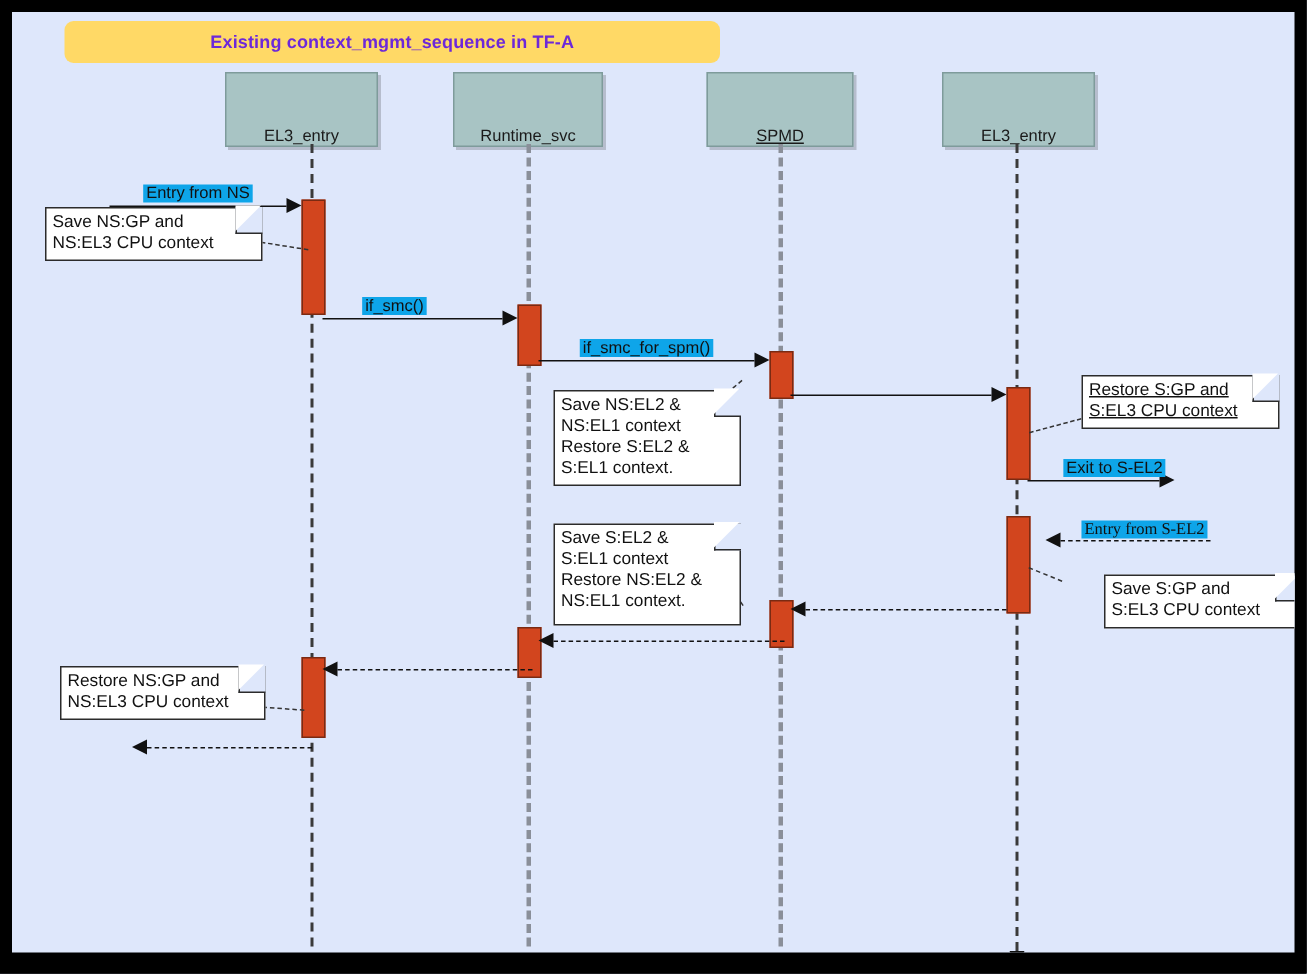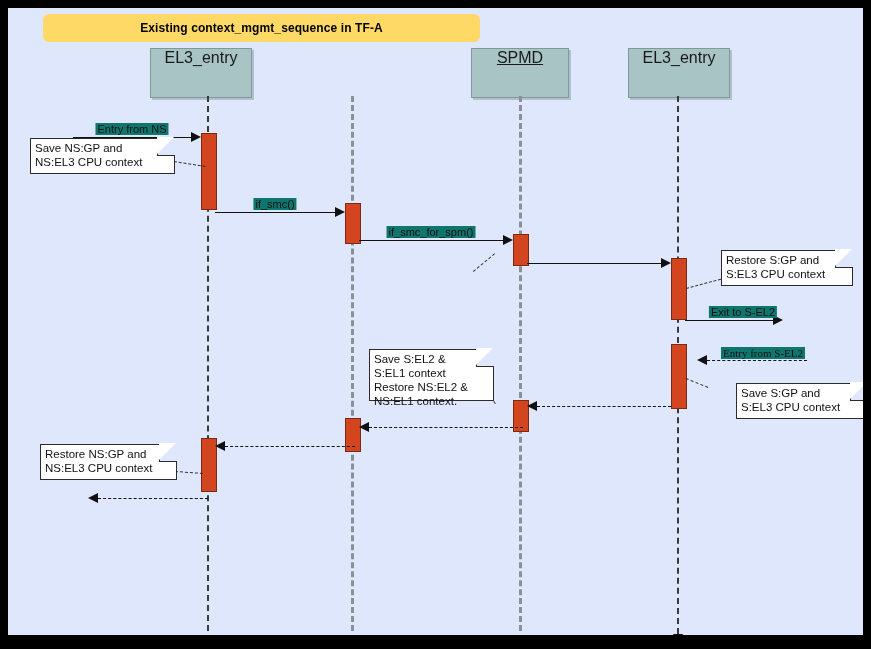--- a/index.html
+++ b/index.html
@@ -16,33 +16,33 @@
   }
 
   
   #title-banner{
     position:absolute;
     left:35px; top:6px;
     width:437px; height:28px;
     background:#ffd966;
     border-radius:6px;
     display:flex; align-items:center; justify-content:center;
-    font-size:12px; font-weight:bold; color:#000000;
+    font-size:12px; font-weight:bold; color:#6d28d9;
     letter-spacing:.1px;
   }
 
   
   .lifeline-head{
     position:absolute;
     height:48px;
     background:#a8c4c4;
     border:1px solid #7e9b9b;
     box-shadow:2px 2px 0 rgba(0,0,0,.18);
-    display:flex; align-items:flex-start; justify-content:center;
-    font-size:16px; color:#1a1a1a;
+    display:flex; align-items:flex-end; justify-content:center;
+    font-size:11px; color:#1a1a1a;
   }
 
   
   .lifeline{
     position:absolute;
     width:0;
     border-left:2px dashed #3a3a3a;
   }
   .lifeline.thick{
     border-left:3px dashed #8a8f99;
@@ -90,21 +90,21 @@
   .head-d{
     border-left:5px solid transparent;
     border-right:5px solid transparent;
     border-top:10px solid #111;
     left:-5px;
   }
   .msg-label{
     position:absolute;
     font-size:11px;
     color:#111;
-    background:#0f766e;
+    background:#0ea5e9;
     padding:0 2px;
     white-space:nowrap;
     transform:translate(-50%,-100%);
   }
 
   
   .note{
     position:absolute;
     background:#ffffff;
     border:1px solid #2b2b2b;
@@ -143,20 +143,23 @@
 </head>
 <body>
 
 <div id="root">
   <div id="canvas">
 
     <div id="title-banner">Existing context_mgmt_sequence in TF-A</div>
 
     <div class="lifeline-head" style="left:142px; top:40px; width:100px;">
       <span>EL3_entry</span>
+    </div>
+    <div class="lifeline-head" style="left:294px; top:40px; width:98px;">
+      <span>Runtime_svc</span>
     </div>
     <div class="lifeline-head" style="left:463px; top:40px; width:96px;text-decoration:underline;">
       <span>SPMD</span>
     </div>
     <div class="lifeline-head" style="left:620px; top:40px; width:100px;">
       <span>EL3_entry</span>
     </div>
 
     <div class="lifeline" style="left:199px; top:88px; height:535px;"></div>
     <div class="lifeline thick" style="left:343px; top:88px; height:535px;"></div>
@@ -174,21 +177,21 @@
 
     <div class="msg" style="left:65px; top:129px;">
       <div class="line" style="width:118px;"></div>
       <div class="head-r" style="left:118px;"></div>
       <div class="msg-label" style="left:59px; top:-2px;">Entry from NS</div>
     </div>
 
     <div class="msg" style="left:207px; top:204px;">
       <div class="line" style="width:120px;"></div>
       <div class="head-r" style="left:120px;"></div>
-      <div class="msg-label" style="left:60px; top:-2px;">if_smc()</div>
+      <div class="msg-label" style="left:48px; top:-2px;">if_smc()</div>
     </div>
 
     <div class="msg" style="left:351px; top:232px;">
       <div class="line" style="width:144px;"></div>
       <div class="head-r" style="left:144px;"></div>
       <div class="msg-label" style="left:72px; top:-2px;">if_smc_for_spm()</div>
     </div>
 
     <div class="msg" style="left:519px; top:255px;">
       <div class="line" style="width:134px;"></div>
@@ -232,30 +235,37 @@
     </div>
 
     <div class="connector" style="left:166px; top:153px; width:32px; transform:rotate(9deg);"></div>
     <div class="note" style="left:22px; top:130px; width:145px; height:36px;">
       <div class="fold"></div>
       <div class="note-line">Save NS:GP and</div>
       <div class="note-line">NS:EL3 CPU context</div>
     </div>
 
     <div class="connector" style="left:487px; top:246px; width:28px; transform:rotate(140deg);"></div>
+    <div class="note" style="left:361px; top:252px; width:125px; height:64px;">
+      <div class="fold"></div>
+      <div class="note-line">Save NS:EL2 &amp;</div>
+      <div class="note-line">NS:EL1 context</div>
+      <div class="note-line">Restore S:EL2 &amp;</div>
+      <div class="note-line">S:EL1 context.</div>
+    </div>
 
     <div class="connector" style="left:678px; top:280px; width:36px; transform:rotate(-15deg);"></div>
-    <div class="note" style="left:713px; top:242px; width:132px; height:36px;">
+    <div class="note" style="left:713px; top:242px; width:132px; height:36px;text-decoration:underline;">
       <div class="fold"></div>
       <div class="note-line">Restore S:GP and</div>
       <div class="note-line">S:EL3 CPU context</div>
     </div>
 
     <div class="connector" style="left:487px; top:396px; width:60px; transform:rotate(-124deg);"></div>
-    <div class="note" style="left:361px; top:341px; width:125px; height:52px;">
+    <div class="note" style="left:361px; top:341px; width:125px; height:68px;">
       <div class="fold"></div>
       <div class="note-line">Save S:EL2 &amp;</div>
       <div class="note-line">S:EL1 context</div>
       <div class="note-line">Restore NS:EL2 &amp;</div>
       <div class="note-line">NS:EL1 context.</div>
     </div>
 
     <div class="connector" style="left:678px; top:370px; width:24px; transform:rotate(22deg);"></div>
     <div class="note" style="left:688px; top:375px; width:132px; height:36px;margin-left:40px;">
       <div class="fold"></div>

